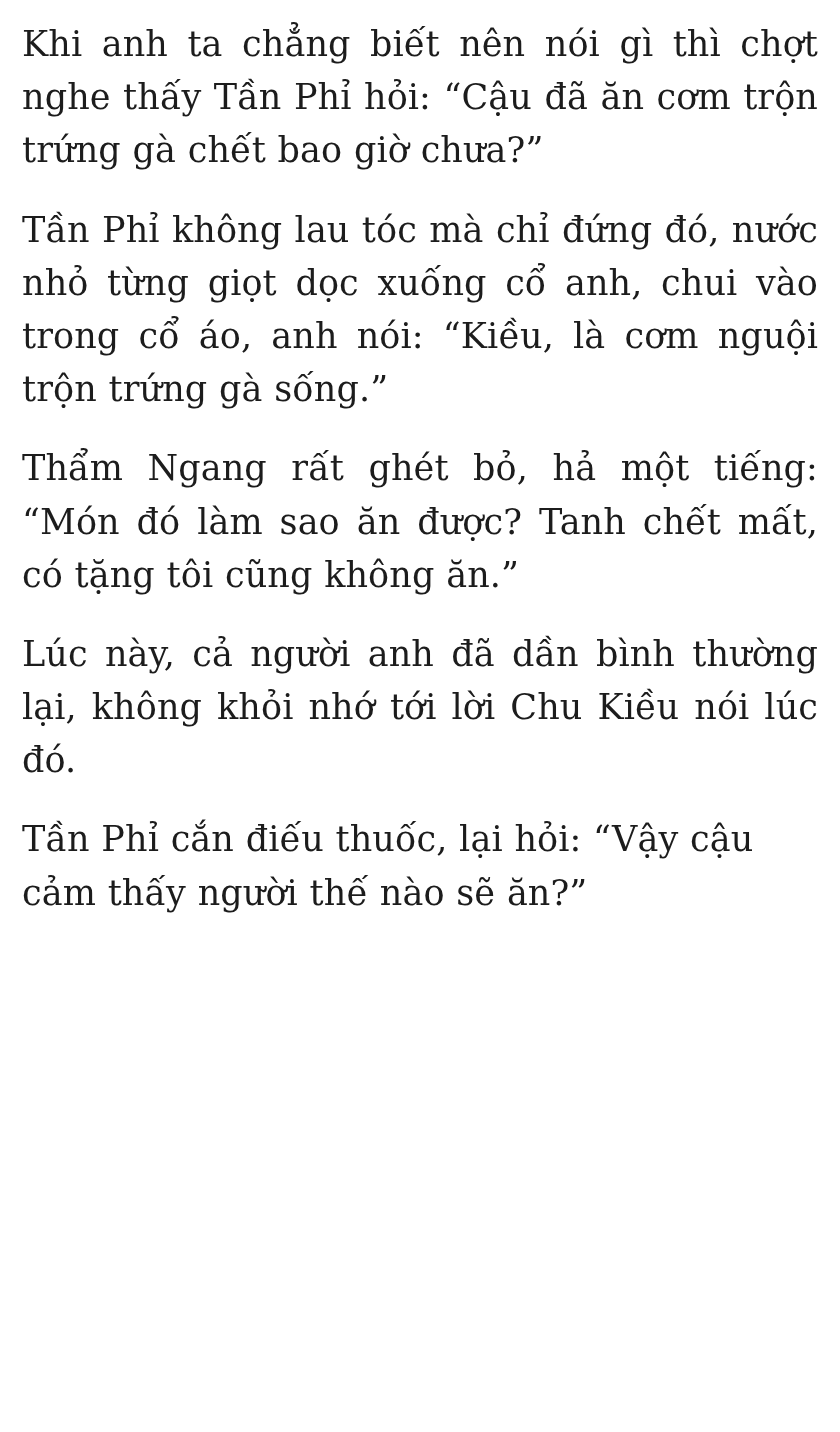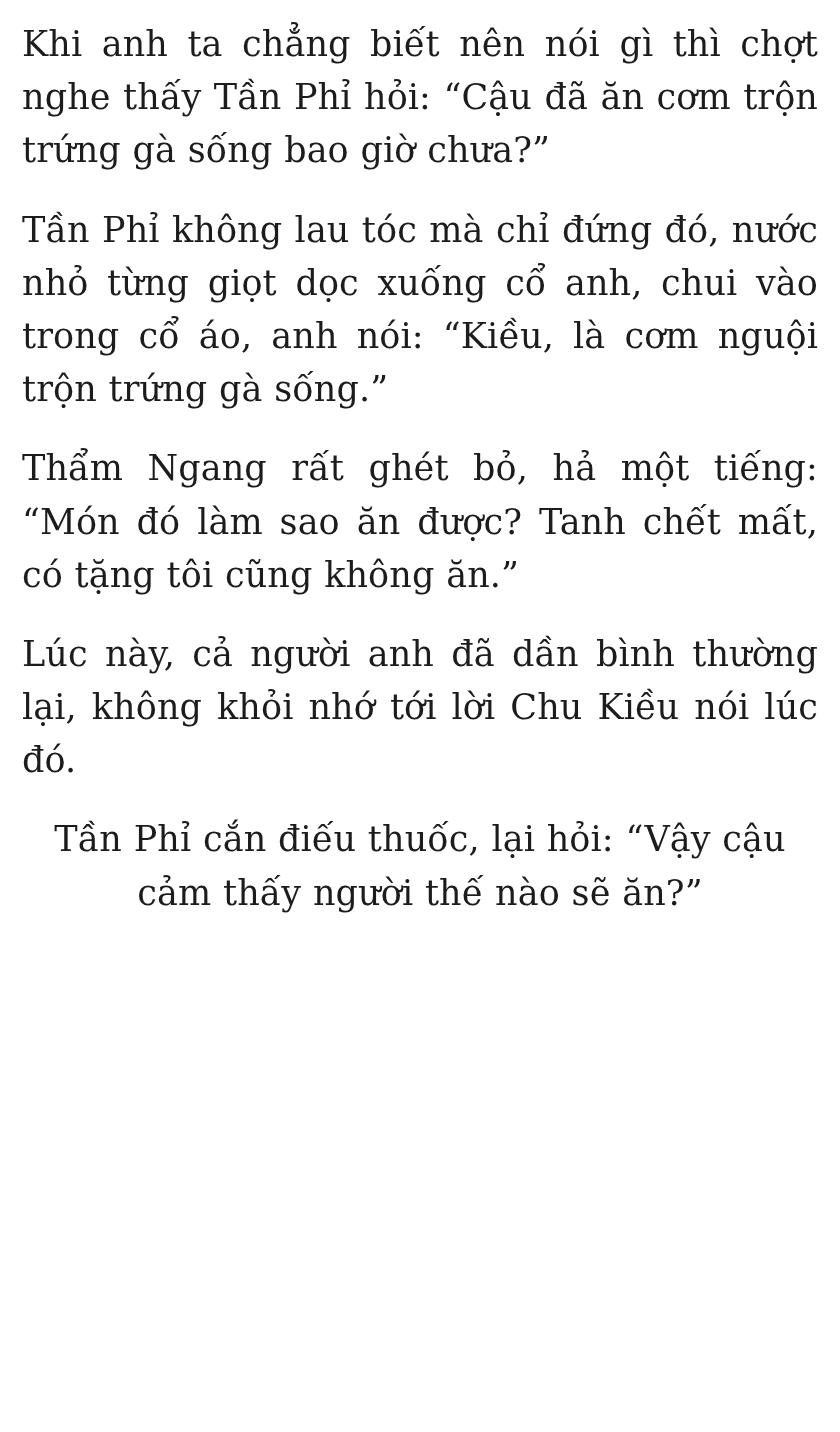--- a/index.html
+++ b/index.html
@@ -23,25 +23,25 @@
     color: #1c1c1c;
     text-align: justify;
     text-justify: inter-word;
     margin: 0 0 26px 0;
     letter-spacing: 0.1px;
     word-spacing: 0.5px;
     hyphens: none;
   }
   .para:last-child {
     margin-bottom: 16px;
-    text-align: center;
+    text-align: left;
   }
 </style>
 </head>
 <body>
 
 <div id="reader">
-  <p class="para">Khi anh ta chẳng biết nên nói gì thì chợt nghe thấy Tần Phỉ hỏi: “Cậu đã ăn cơm trộn trứng gà sống bao giờ chưa?”</p>
+  <p class="para">Khi anh ta chẳng biết nên nói gì thì chợt nghe thấy Tần Phỉ hỏi: “Cậu đã ăn cơm trộn trứng gà chết bao giờ chưa?”</p>
   <p class="para">Tần Phỉ không lau tóc mà chỉ đứng đó, nước nhỏ từng giọt dọc xuống cổ anh, chui vào trong cổ áo, anh nói: “Kiều, là cơm nguội trộn trứng gà sống.”</p>
   <p class="para">Thẩm Ngang rất ghét bỏ, hả một tiếng: “Món đó làm sao ăn được? Tanh chết mất, có tặng tôi cũng không ăn.”</p>
   <p class="para">Lúc này, cả người anh đã dần bình thường lại, không khỏi nhớ tới lời Chu Kiều nói lúc đó.</p>
   <p class="para">Tần Phỉ cắn điếu thuốc, lại hỏi: “Vậy cậu cảm thấy người thế nào sẽ ăn?”</p>
 </div>
 
 </body></html>

